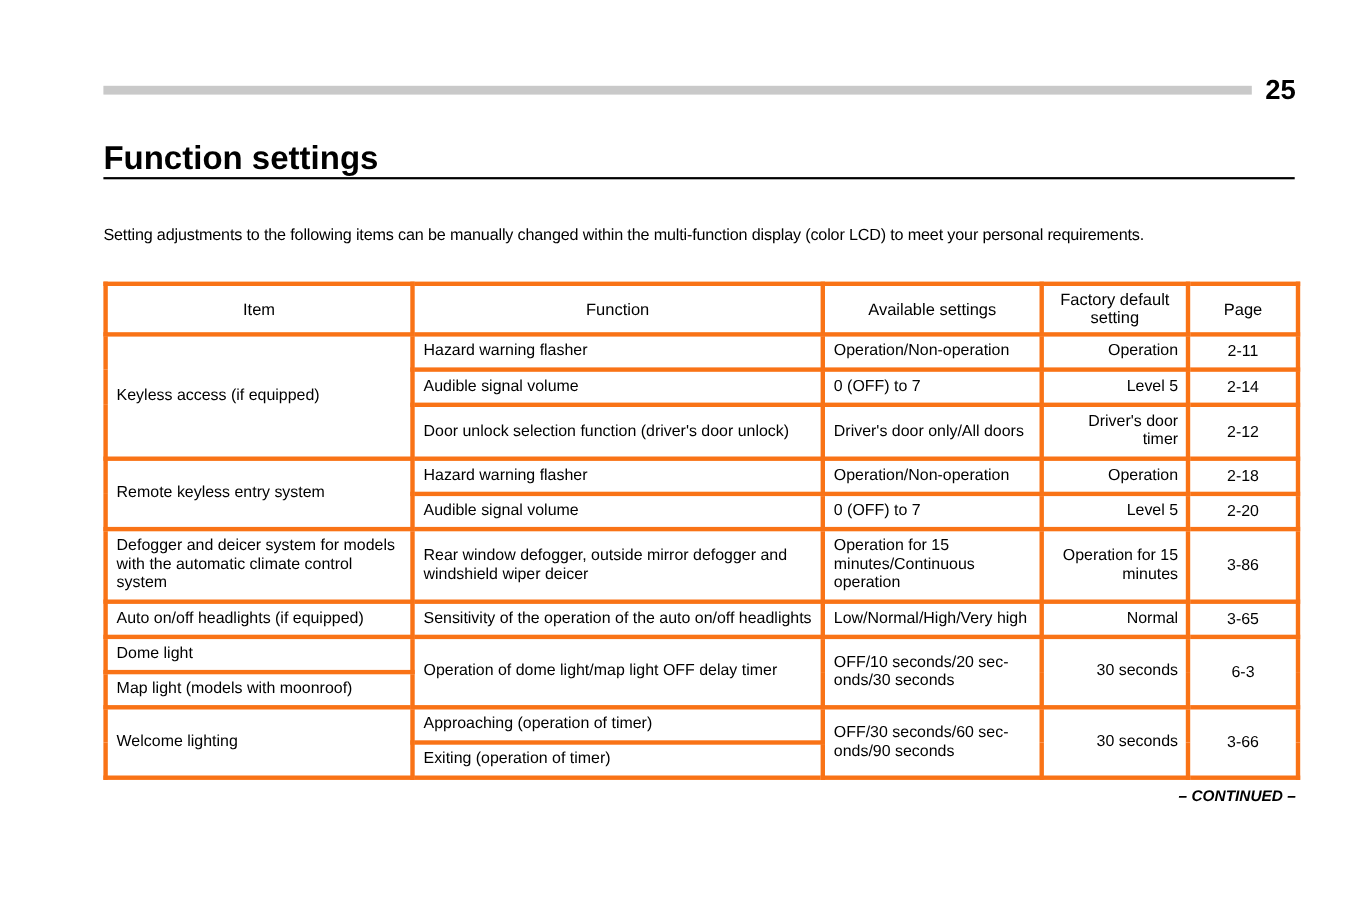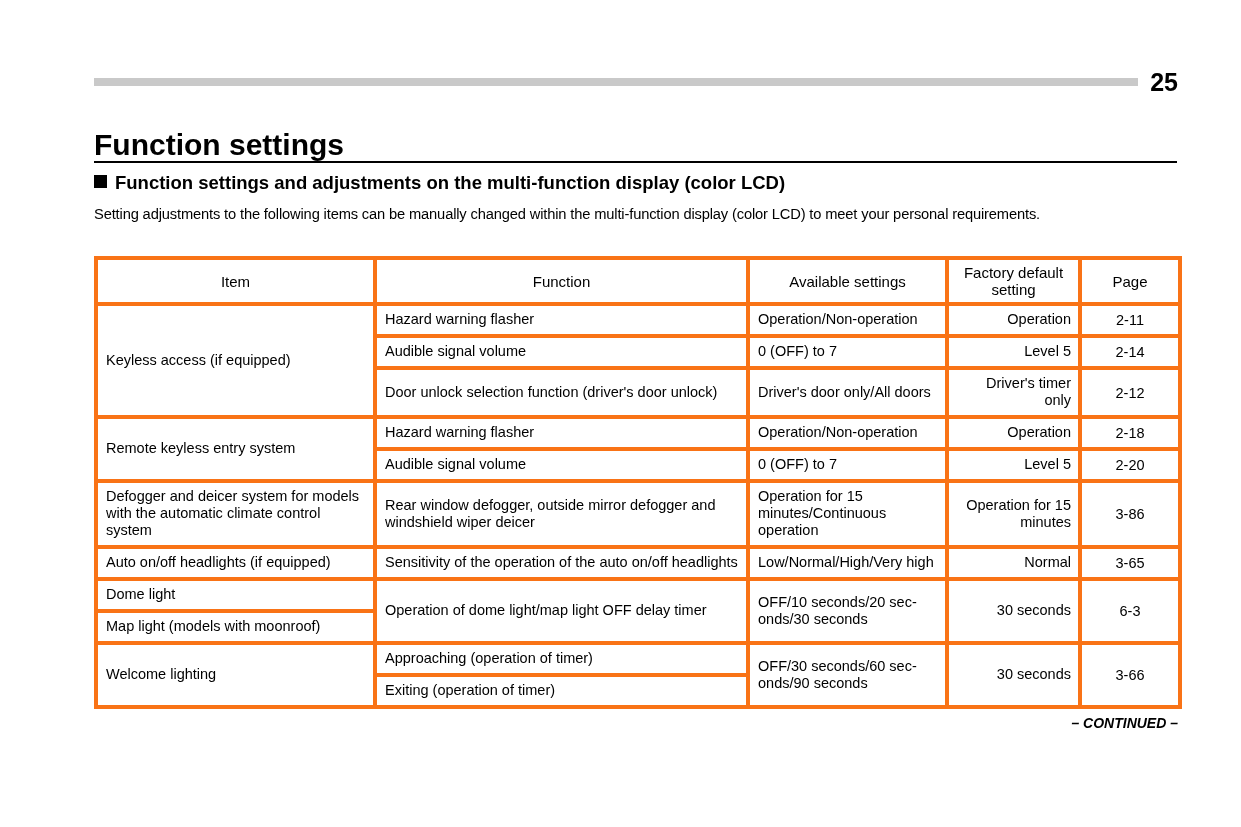--- a/index.html
+++ b/index.html
@@ -132,23 +132,20 @@
 <body>
 
 <div class="page">
 
   <div class="top-rule"></div>
   <div class="page-number">25</div>
 
   <div class="title">Function settings</div>
   <div class="title-rule"></div>
 
-  <div class="subhead">
-    <span class="sq"></span><span>Function settings and adjustments on the multi-function display (color LCD)</span>
-  </div>
 
   <div class="intro">Setting adjustments to the following items can be manually changed within the multi-function display (color LCD) to meet your personal requirements.</div>
 
   <table class="settings">
     <colgroup>
       <col class="col-item">
       <col class="col-fn">
       <col class="col-av">
       <col class="col-fd">
       <col class="col-pg">
@@ -192,21 +189,21 @@
         <td class="pg-cell">2-14</td>
       </tr>
       <tr>
         <td class="fn-cell">
           <div class="cell">Door unlock selection function (driver's door unlock)</div>
         </td>
         <td class="av-cell">
           <div class="cell">Driver's door only/All doors</div>
         </td>
         <td class="fd-cell">
-          <div class="cell">Driver's timer only</div>
+          <div class="cell">Driver's door timer</div>
         </td>
         <td class="pg-cell">2-12</td>
       </tr>
 
       <tr>
         <td class="item-cell" rowspan="2">
           <div class="cell">Remote keyless entry system</div>
         </td>
         <td class="fn-cell">
           <div class="cell">Hazard warning flasher</div>

